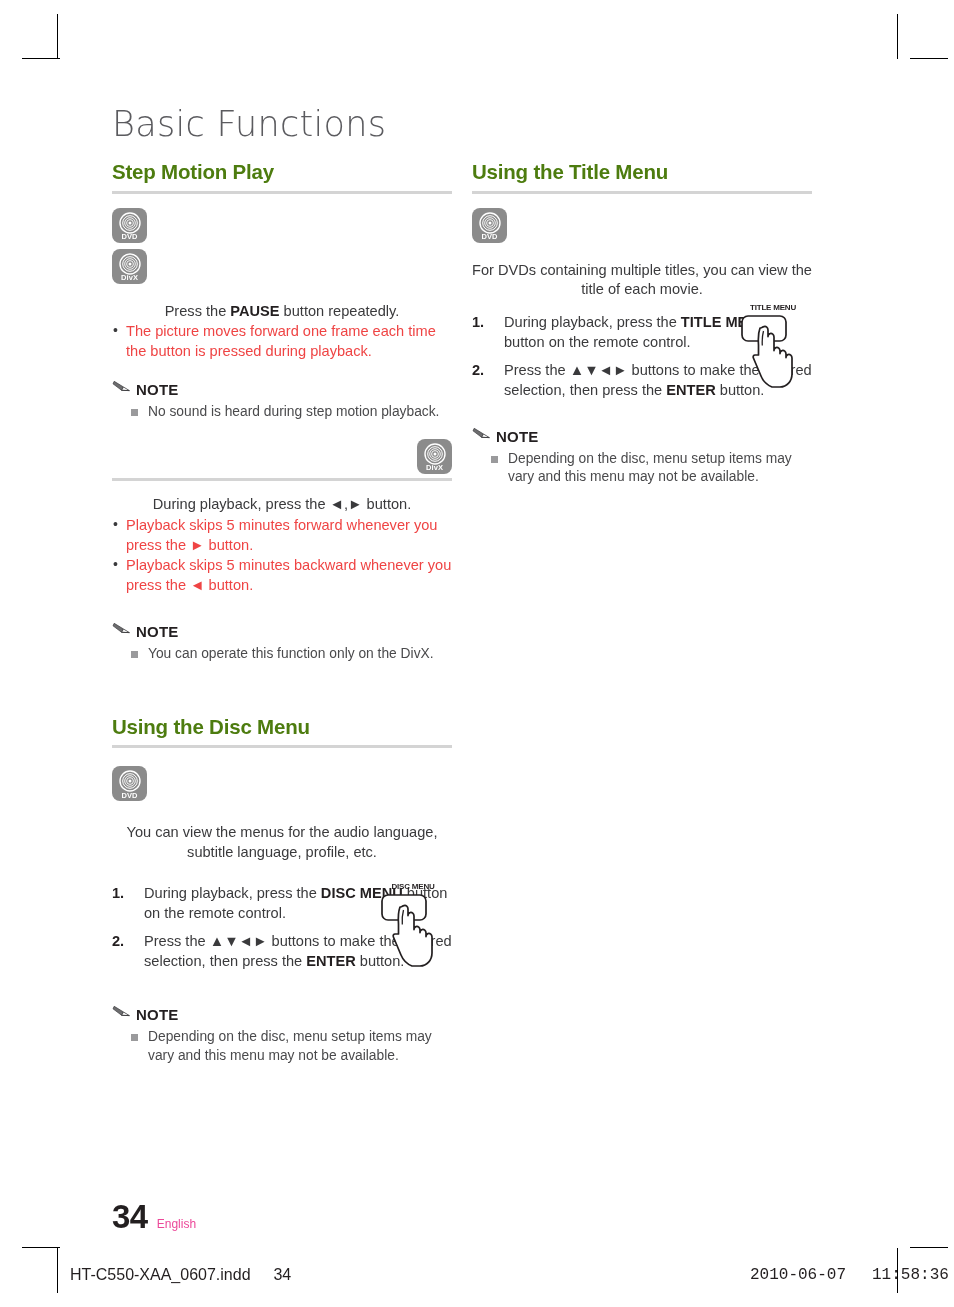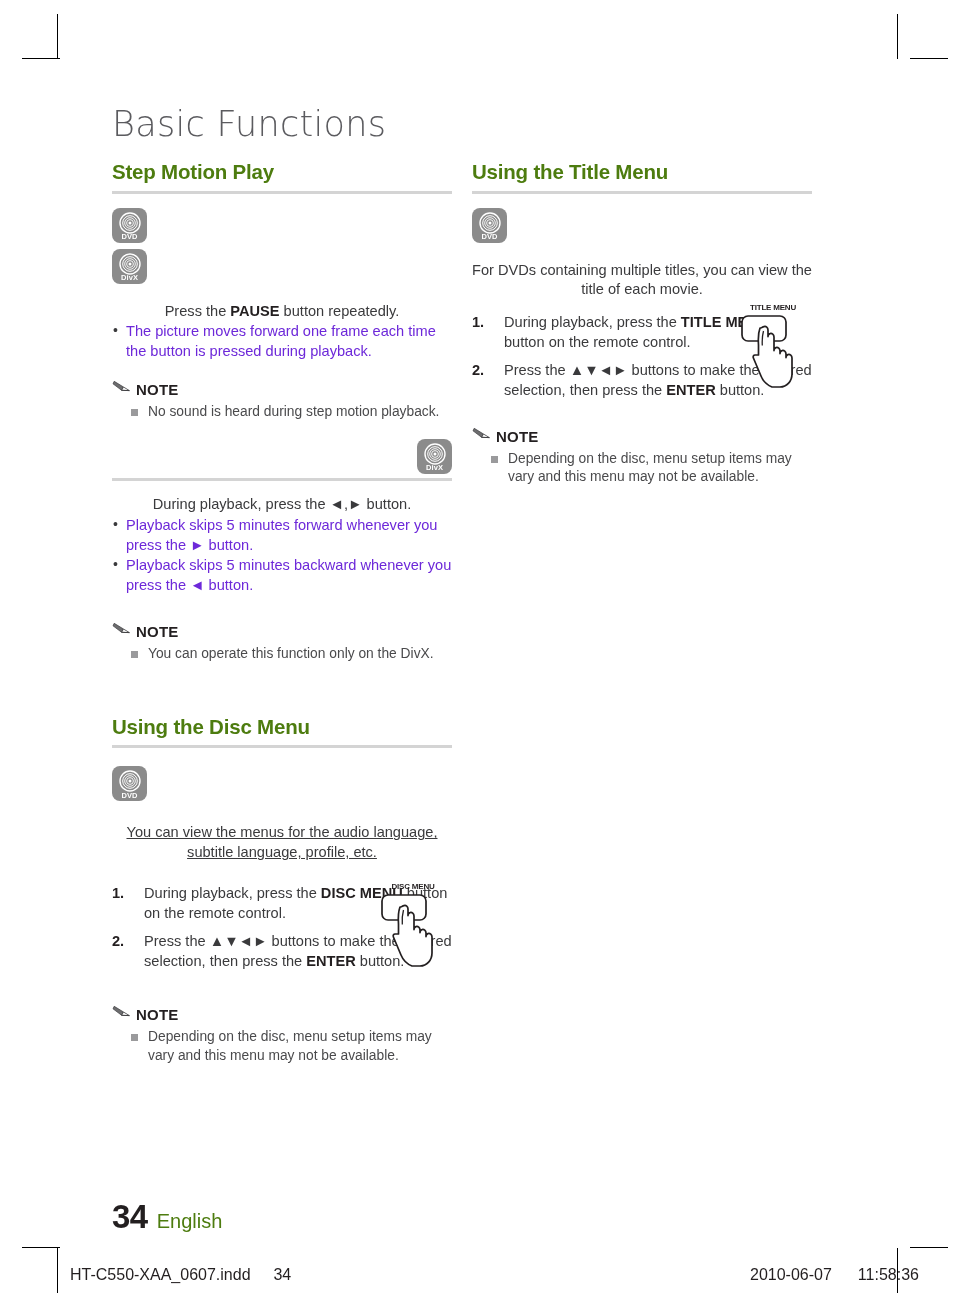--- a/index.html
+++ b/index.html
@@ -133,21 +133,21 @@
   ul.bullets {
     list-style: none;
     margin: 1px 0 0 0;
     padding: 0;
   }
   ul.bullets li {
     position: relative;
     padding-left: 14px;
     font-size: 14.6px;
     line-height: 1.36;
-    color: #6d28d9;
+    color: #ef4444;
     margin-top: 1px;
   }
   ul.bullets li:before {
     content: "\2022";
     position: absolute;
     left: 1px;
     top: -1px;
     font-size: 14px;
     color: #3a3a3c;
   }
@@ -239,34 +239,34 @@
     align-items: baseline;
     gap: 9px;
   }
   .folio .pagenum {
     font-size: 33px;
     font-weight: bold;
     color: #231f20;
     letter-spacing: -0.5px;
   }
   .folio .lang {
-    font-size: 20px;
-    color: #4d7c0f;
+    font-size: 12px;
+    color: #ec4899;
   }
 
   
   .slug {
     position: absolute;
     top: 1266px;
     font-size: 16px;
     color: #231f20;
     white-space: nowrap;
   }
   .slug-left  { left: 70px; }
-  .slug-right { left: 750px; display: flex; gap: 26px; }
+  .slug-right { left: 750px; display: flex; gap: 26px; font-family: Liberation Mono, monospace; }
 </style>
 </head>
 <body>
 
 <div class="crop crop-v cm-tl-v"></div>
 <div class="crop crop-h cm-tl-h"></div>
 <div class="crop crop-v cm-tr-v"></div>
 <div class="crop crop-h cm-tr-h"></div>
 <div class="crop crop-v cm-bl-v"></div>
 <div class="crop crop-h cm-bl-h"></div>
@@ -389,21 +389,21 @@
               <circle cx="11" cy="11" r="7.3" fill="none" stroke="#ffffff" stroke-width="1"></circle>
               <circle cx="11" cy="11" r="5.3" fill="none" stroke="#ffffff" stroke-width="0.9"></circle>
               <circle cx="11" cy="11" r="3.4" fill="none" stroke="#ffffff" stroke-width="0.9"></circle>
               <circle cx="11" cy="11" r="1.5" fill="#ffffff"></circle>
             </svg>
           </span>
           <span class="blabel">DVD</span>
         </div>
       </div>
 
-      <p class="body-text" style="margin-top:22px;text-decoration:underline;">You can view the menus for the audio language, subtitle language, profile, etc.</p>
+      <p class="body-text" style="margin-top:22px;">You can view the menus for the audio language, subtitle language, profile, etc.</p>
 
       <div style="position:relative;">
         <ol class="steps" style="margin-top:21px;">
           <li>
             <span class="num">1.</span><span>During playback, press the </span><b>DISC MENU</b><span> button on the remote control.</span>
           </li>
           <li>
             <span class="num">2.</span><span>Press the ▲▼◄► buttons to make the desired selection, then press the </span><b>ENTER</b><span> button.</span>
           </li>
         </ol>

